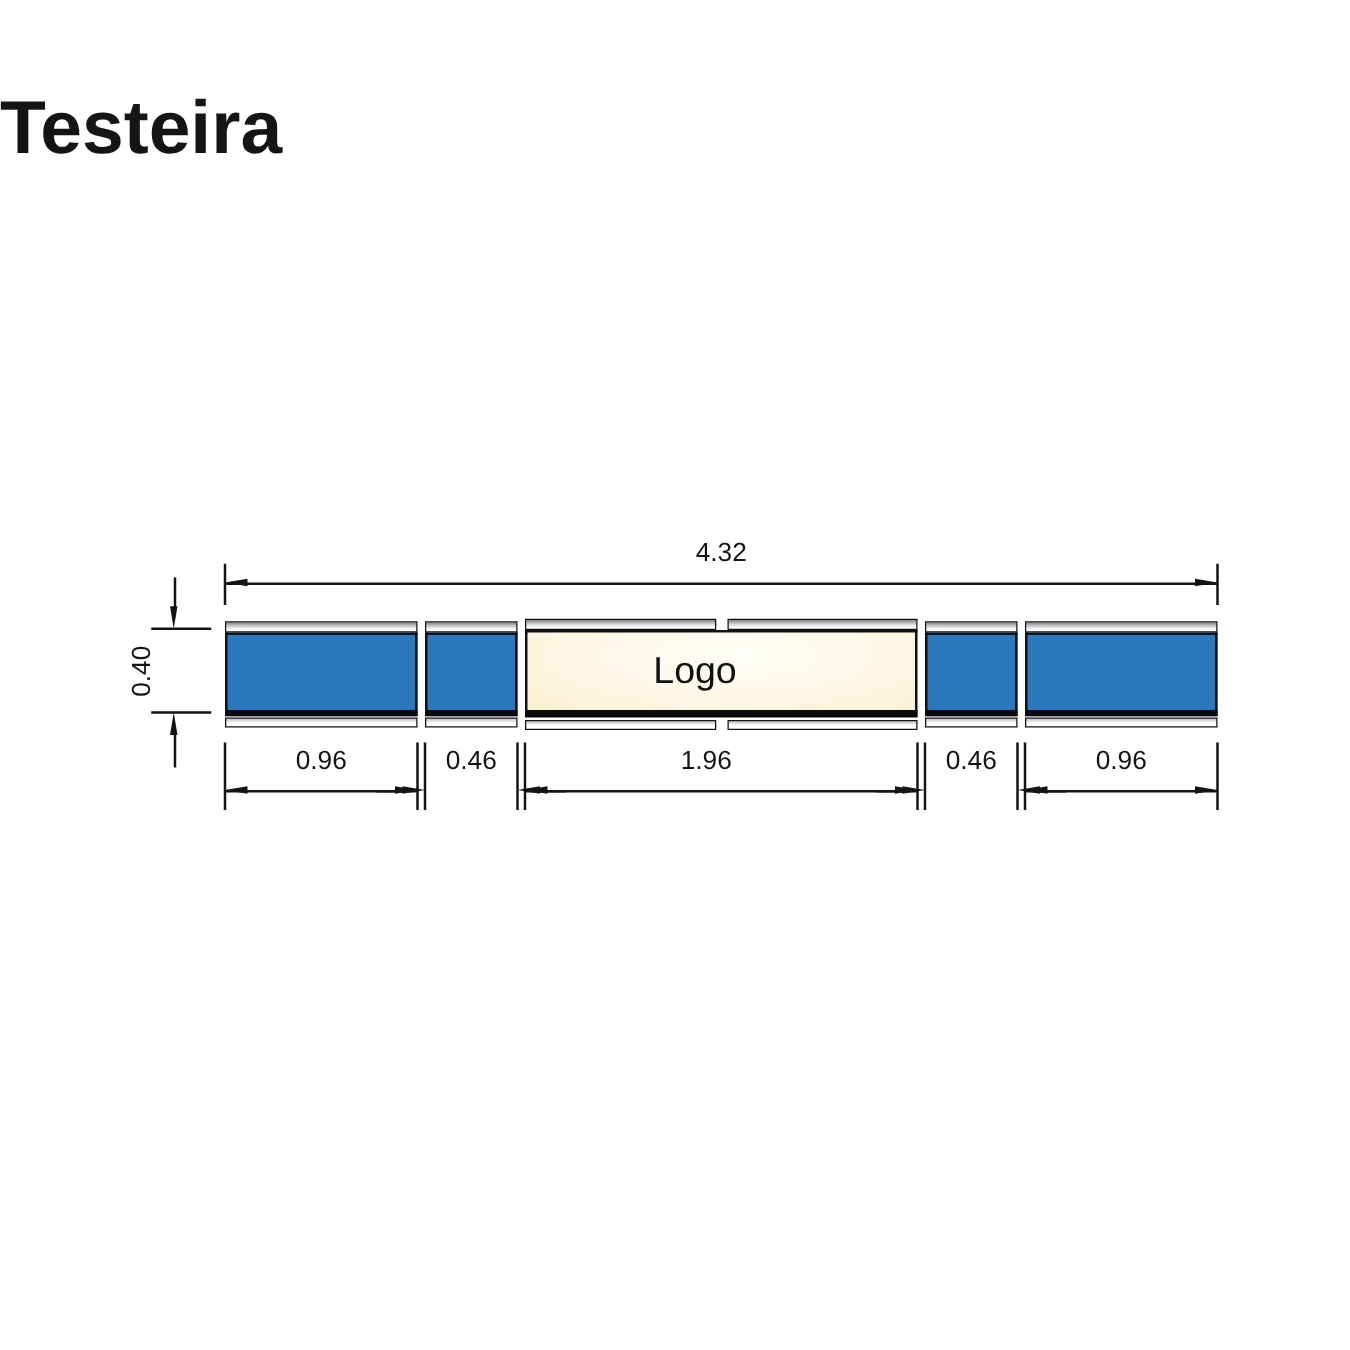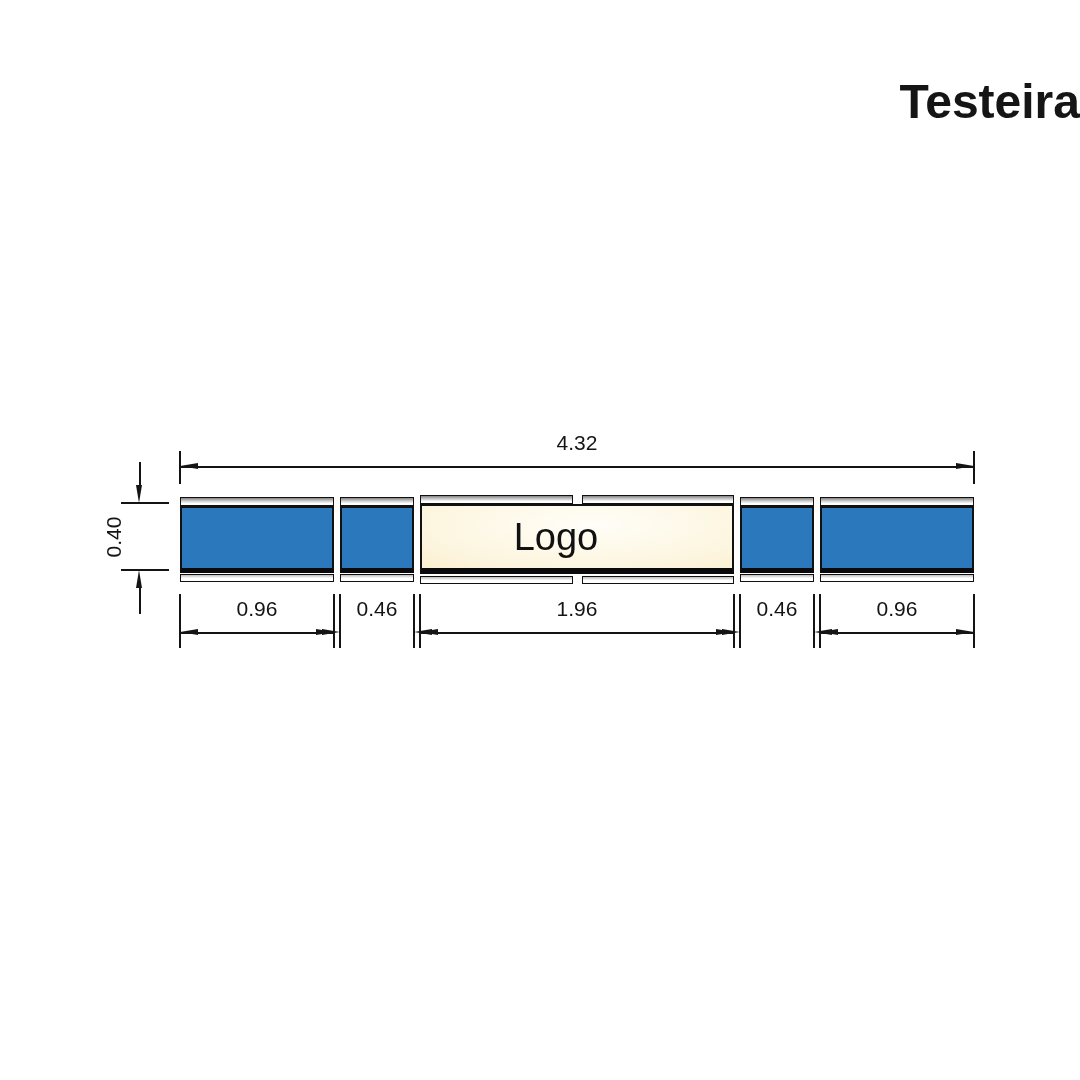--- a/index.html
+++ b/index.html
@@ -1,21 +1,21 @@
 <!DOCTYPE html>
 <html style="--panel-blue: #2B78BC; --panel-dark: #0A0A0C; --logo-cream-edge: #F7E3AE; --logo-cream-center: #FFFEF8; --line: #141414;"><head>
 <meta charset="utf-8">
 <style>
   html,body{margin:0;padding:0;background:#ffffff;}
   .canvas{position:relative;width:1080px;height:1080px;background:#ffffff;
           font-family:"Liberation Sans",sans-serif;overflow:hidden;color:#141414;}
 
   
-  .title{position:absolute;top:72px;left:0;width:100%;text-align:right;
-         font-size:48px;line-height:60px;font-weight:700;color:#151515;}
+  .title{position:absolute;top:72px;left:0;width:100%;text-align:left;
+         font-size:60px;line-height:60px;font-weight:700;color:#151515;}
 
   
   .hline{position:absolute;height:1.6px;background:var(--line,#141414);}
   .vline{position:absolute;width:1.6px;background:var(--line,#141414);}
   .arr{position:absolute;width:0;height:0;}
   .arr-l{border-top:3.5px solid transparent;border-bottom:3.5px solid transparent;border-right:18px solid var(--line,#141414);}
   .arr-r{border-top:3.5px solid transparent;border-bottom:3.5px solid transparent;border-left:18px solid var(--line,#141414);}
   .arr-d{border-left:3.5px solid transparent;border-right:3.5px solid transparent;border-top:18px solid var(--line,#141414);}
   .arr-u{border-left:3.5px solid transparent;border-right:3.5px solid transparent;border-bottom:18px solid var(--line,#141414);}
   .dimtext{position:absolute;font-size:21px;color:#141414;text-align:center;line-height:24px;}
@@ -38,21 +38,21 @@
   .trim-row .piece{flex:1;height:9px;box-sizing:border-box;border:1.6px solid #111;
         background:linear-gradient(180deg,#838383 0%,#c9c9c9 40%,#ffffff 78%);}
   .trim-row.bottom{top:81px;}
   .trim-row.bottom .piece{height:8px;background:linear-gradient(180deg,#bdbdbd 0%,#ffffff 55%);}
   .logo-body{position:absolute;left:0;right:0;top:9px;height:70px;box-sizing:border-box;
          border:2.5px solid #111;border-bottom:6px solid var(--panel-dark,#0a0a0c);
          background:radial-gradient(130% 170% at 54% 30%,
             var(--logo-cream-center,#FFFEF8) 0%, #FCF4DC 45%,
             var(--logo-cream-edge,#F7E3AE) 88%, #F5DFA4 100%);
          display:flex;align-items:center;justify-content:center;}
-  .logo-text{font-size:38px;color:#111;transform:translateX(-21px);}
+  .logo-text{font-size:30px;color:#111;transform:translateX(-21px);}
 </style>
 </head>
 <body>
 
 <div class="canvas">
 
   <div class="title">Testeira</div>
 
   <div>
     <div class="vline" style="left:179px;top:451px;height:33px;"></div>
@@ -131,21 +131,21 @@
 
     <div class="hline" style="left:301px;top:632px;width:22px;"></div>
     <div class="arr arr-r" style="left:322px;top:629px;"></div>
     <div class="arr arr-l" style="left:414px;top:629px;"></div>
     <div class="hline" style="left:431px;top:632px;width:22px;"></div>
     <div class="dimtext" style="left:317px;top:597px;width:120px;">0.46</div>
 
     <div class="hline" style="left:420px;top:632px;width:314px;"></div>
     <div class="arr arr-l" style="left:420px;top:629px;"></div>
     <div class="arr arr-r" style="left:716px;top:629px;"></div>
-    <div class="dimtext" style="left:517px;top:597px;width:120px;">1.96</div>
+    <div class="dimtext" style="left:505px;top:597px;width:120px;">1.96</div>
 
     <div class="hline" style="left:701px;top:632px;width:22px;"></div>
     <div class="arr arr-r" style="left:722px;top:629px;"></div>
     <div class="arr arr-l" style="left:814px;top:629px;"></div>
     <div class="hline" style="left:831px;top:632px;width:22px;"></div>
     <div class="dimtext" style="left:717px;top:597px;width:120px;">0.46</div>
 
     <div class="hline" style="left:820px;top:632px;width:154px;"></div>
     <div class="arr arr-l" style="left:820px;top:629px;"></div>
     <div class="arr arr-r" style="left:956px;top:629px;"></div>

